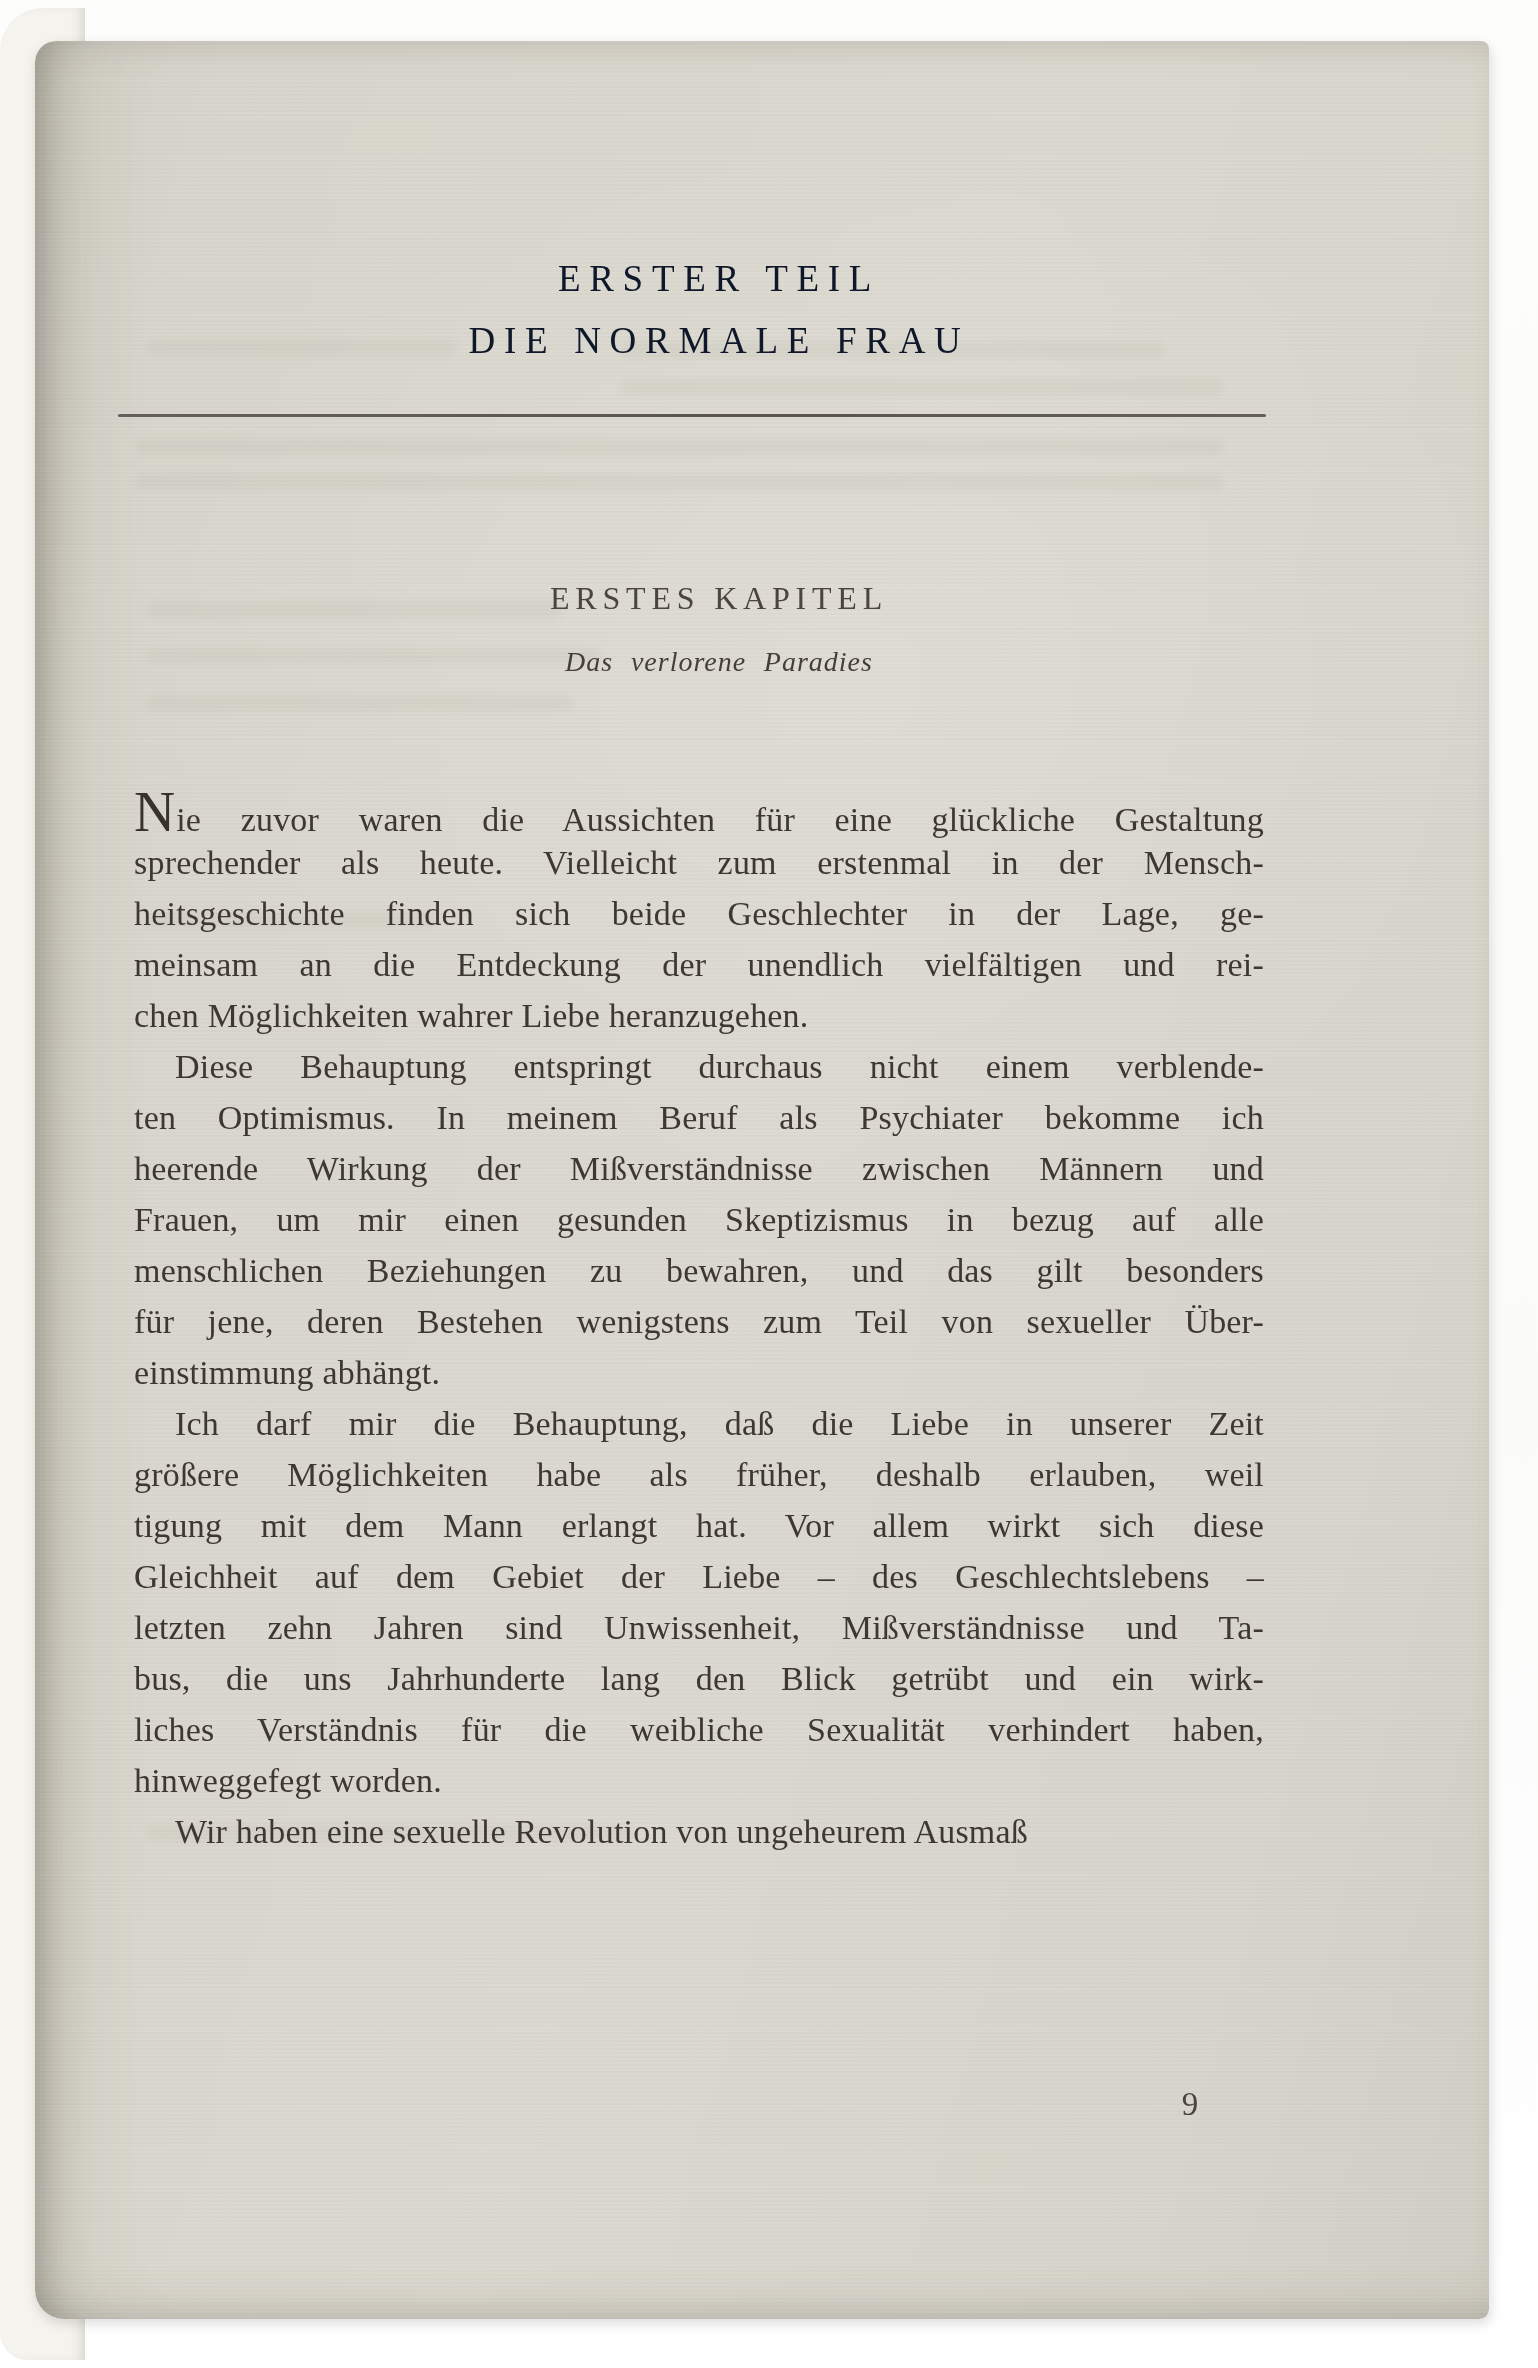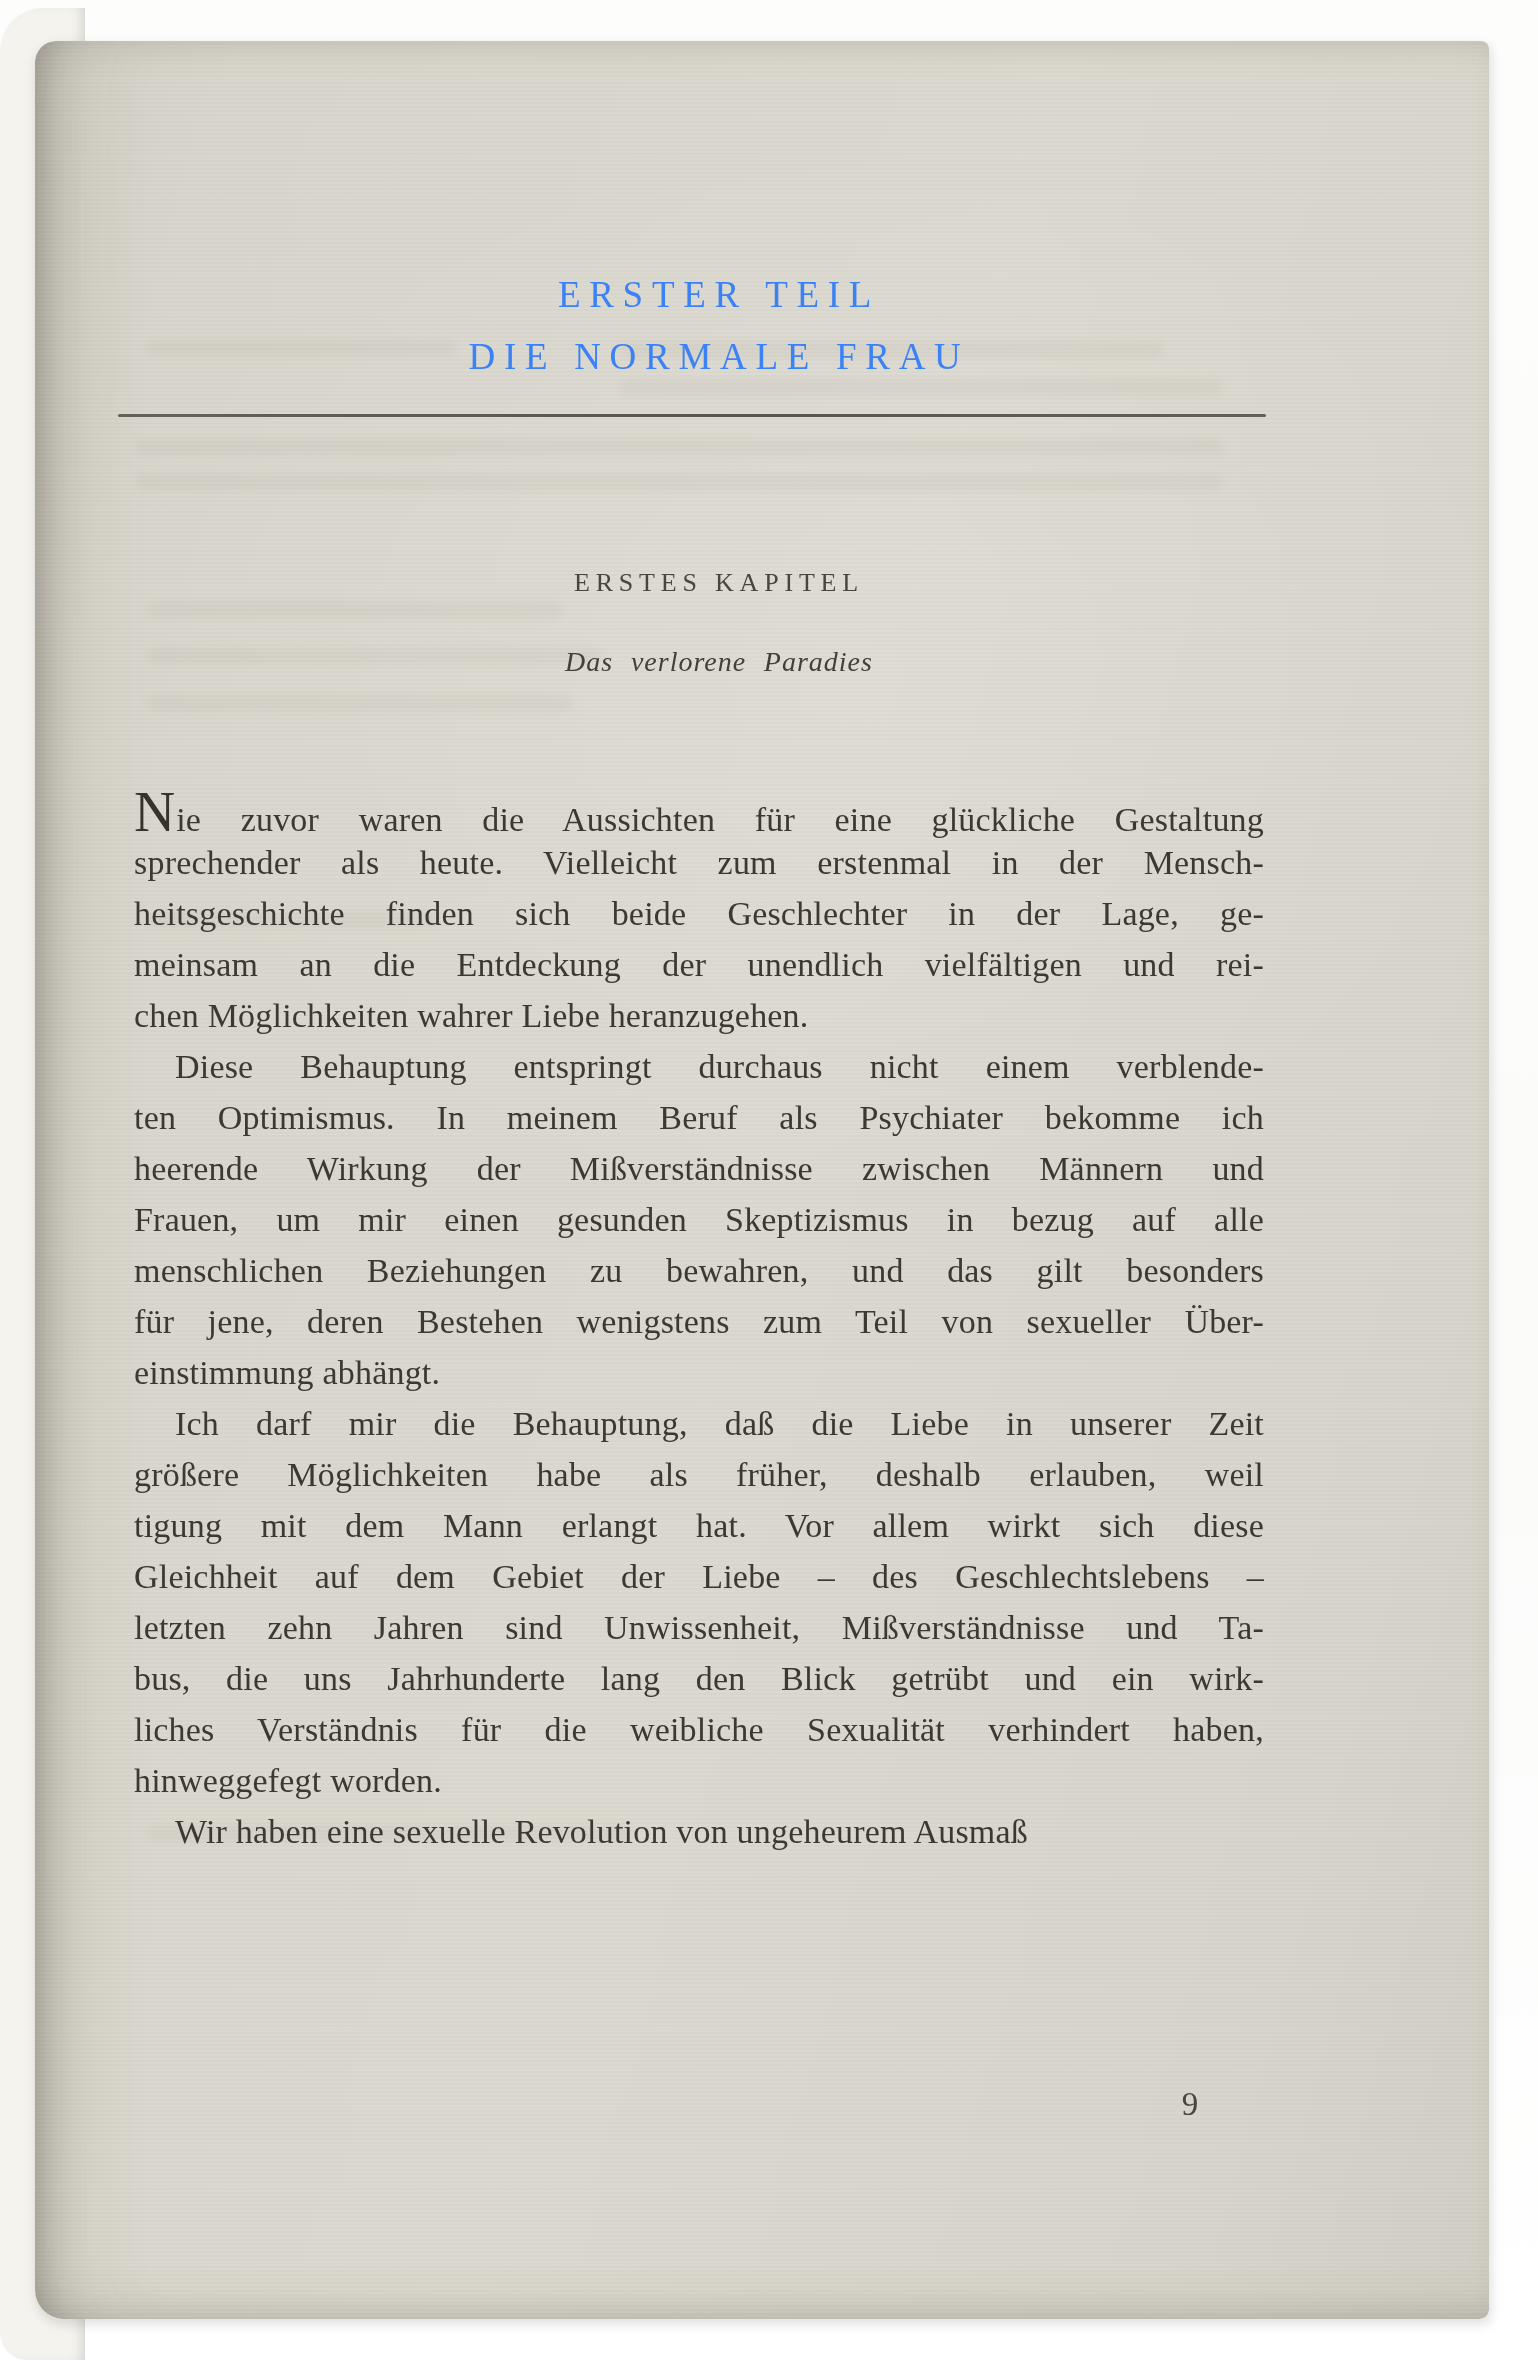--- a/index.html
+++ b/index.html
@@ -62,39 +62,39 @@
 
   .center-axis {
     position: absolute;
     left: 0;
     width: 1438px;
     text-align: center;
     color: #46413a;
   }
 
   .part-heading {
-    top: 264px;
+    top: 248px;
     font-size: 37px;
     line-height: 62px;
     letter-spacing: 8.7px;
-    color: #3b82f6;
+    color: #0f172a;
   }
 
   .rule {
     position: absolute;
     left: 118px; top: 414px;
     width: 1148px; height: 2.9px;
     background: linear-gradient(90deg, #5b564f, #4e4942 55%, #5a554e);
     border-radius: 1.9px;
     opacity: 0.92;
   }
 
   .kapitel {
-    top: 568px;
-    font-size: 26px;
+    top: 580px;
+    font-size: 32px;
     letter-spacing: 5.8px;
     color: #4a453e;
   }
 
   .chapter-title {
     top: 646px;
     font-size: 28px;
     font-style: italic;
     letter-spacing: 1px;
     word-spacing: 9.7px;

